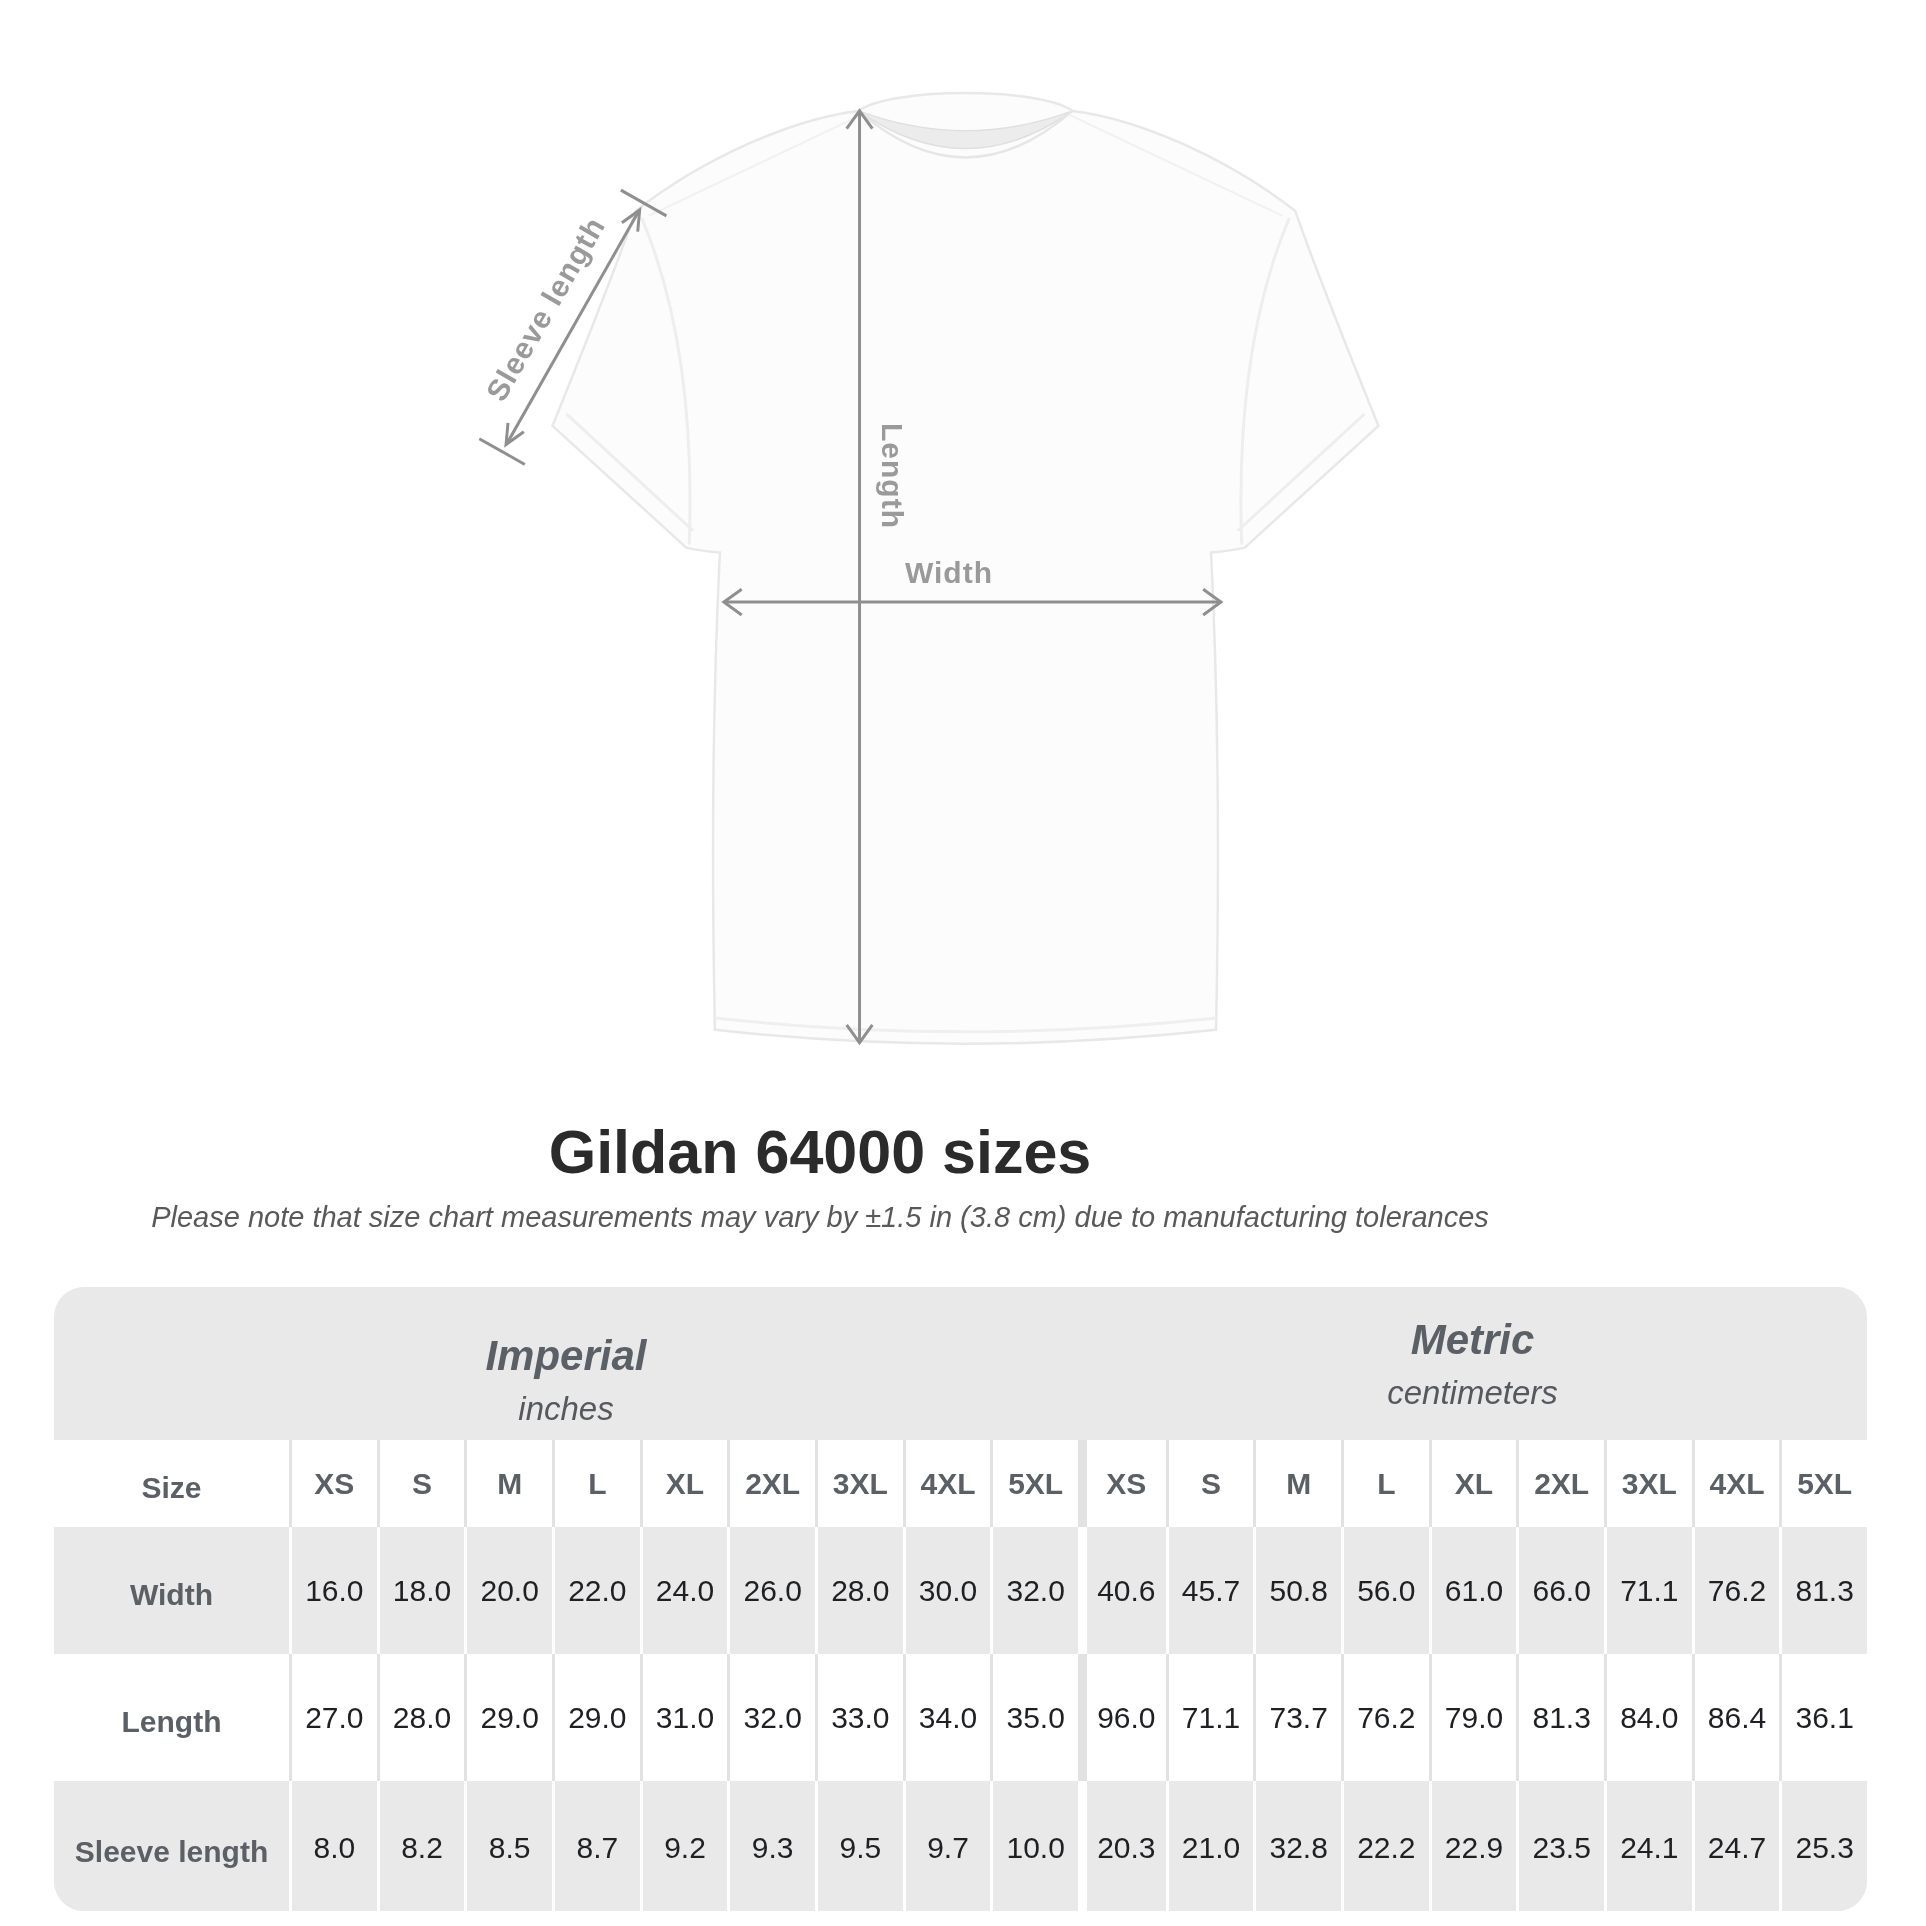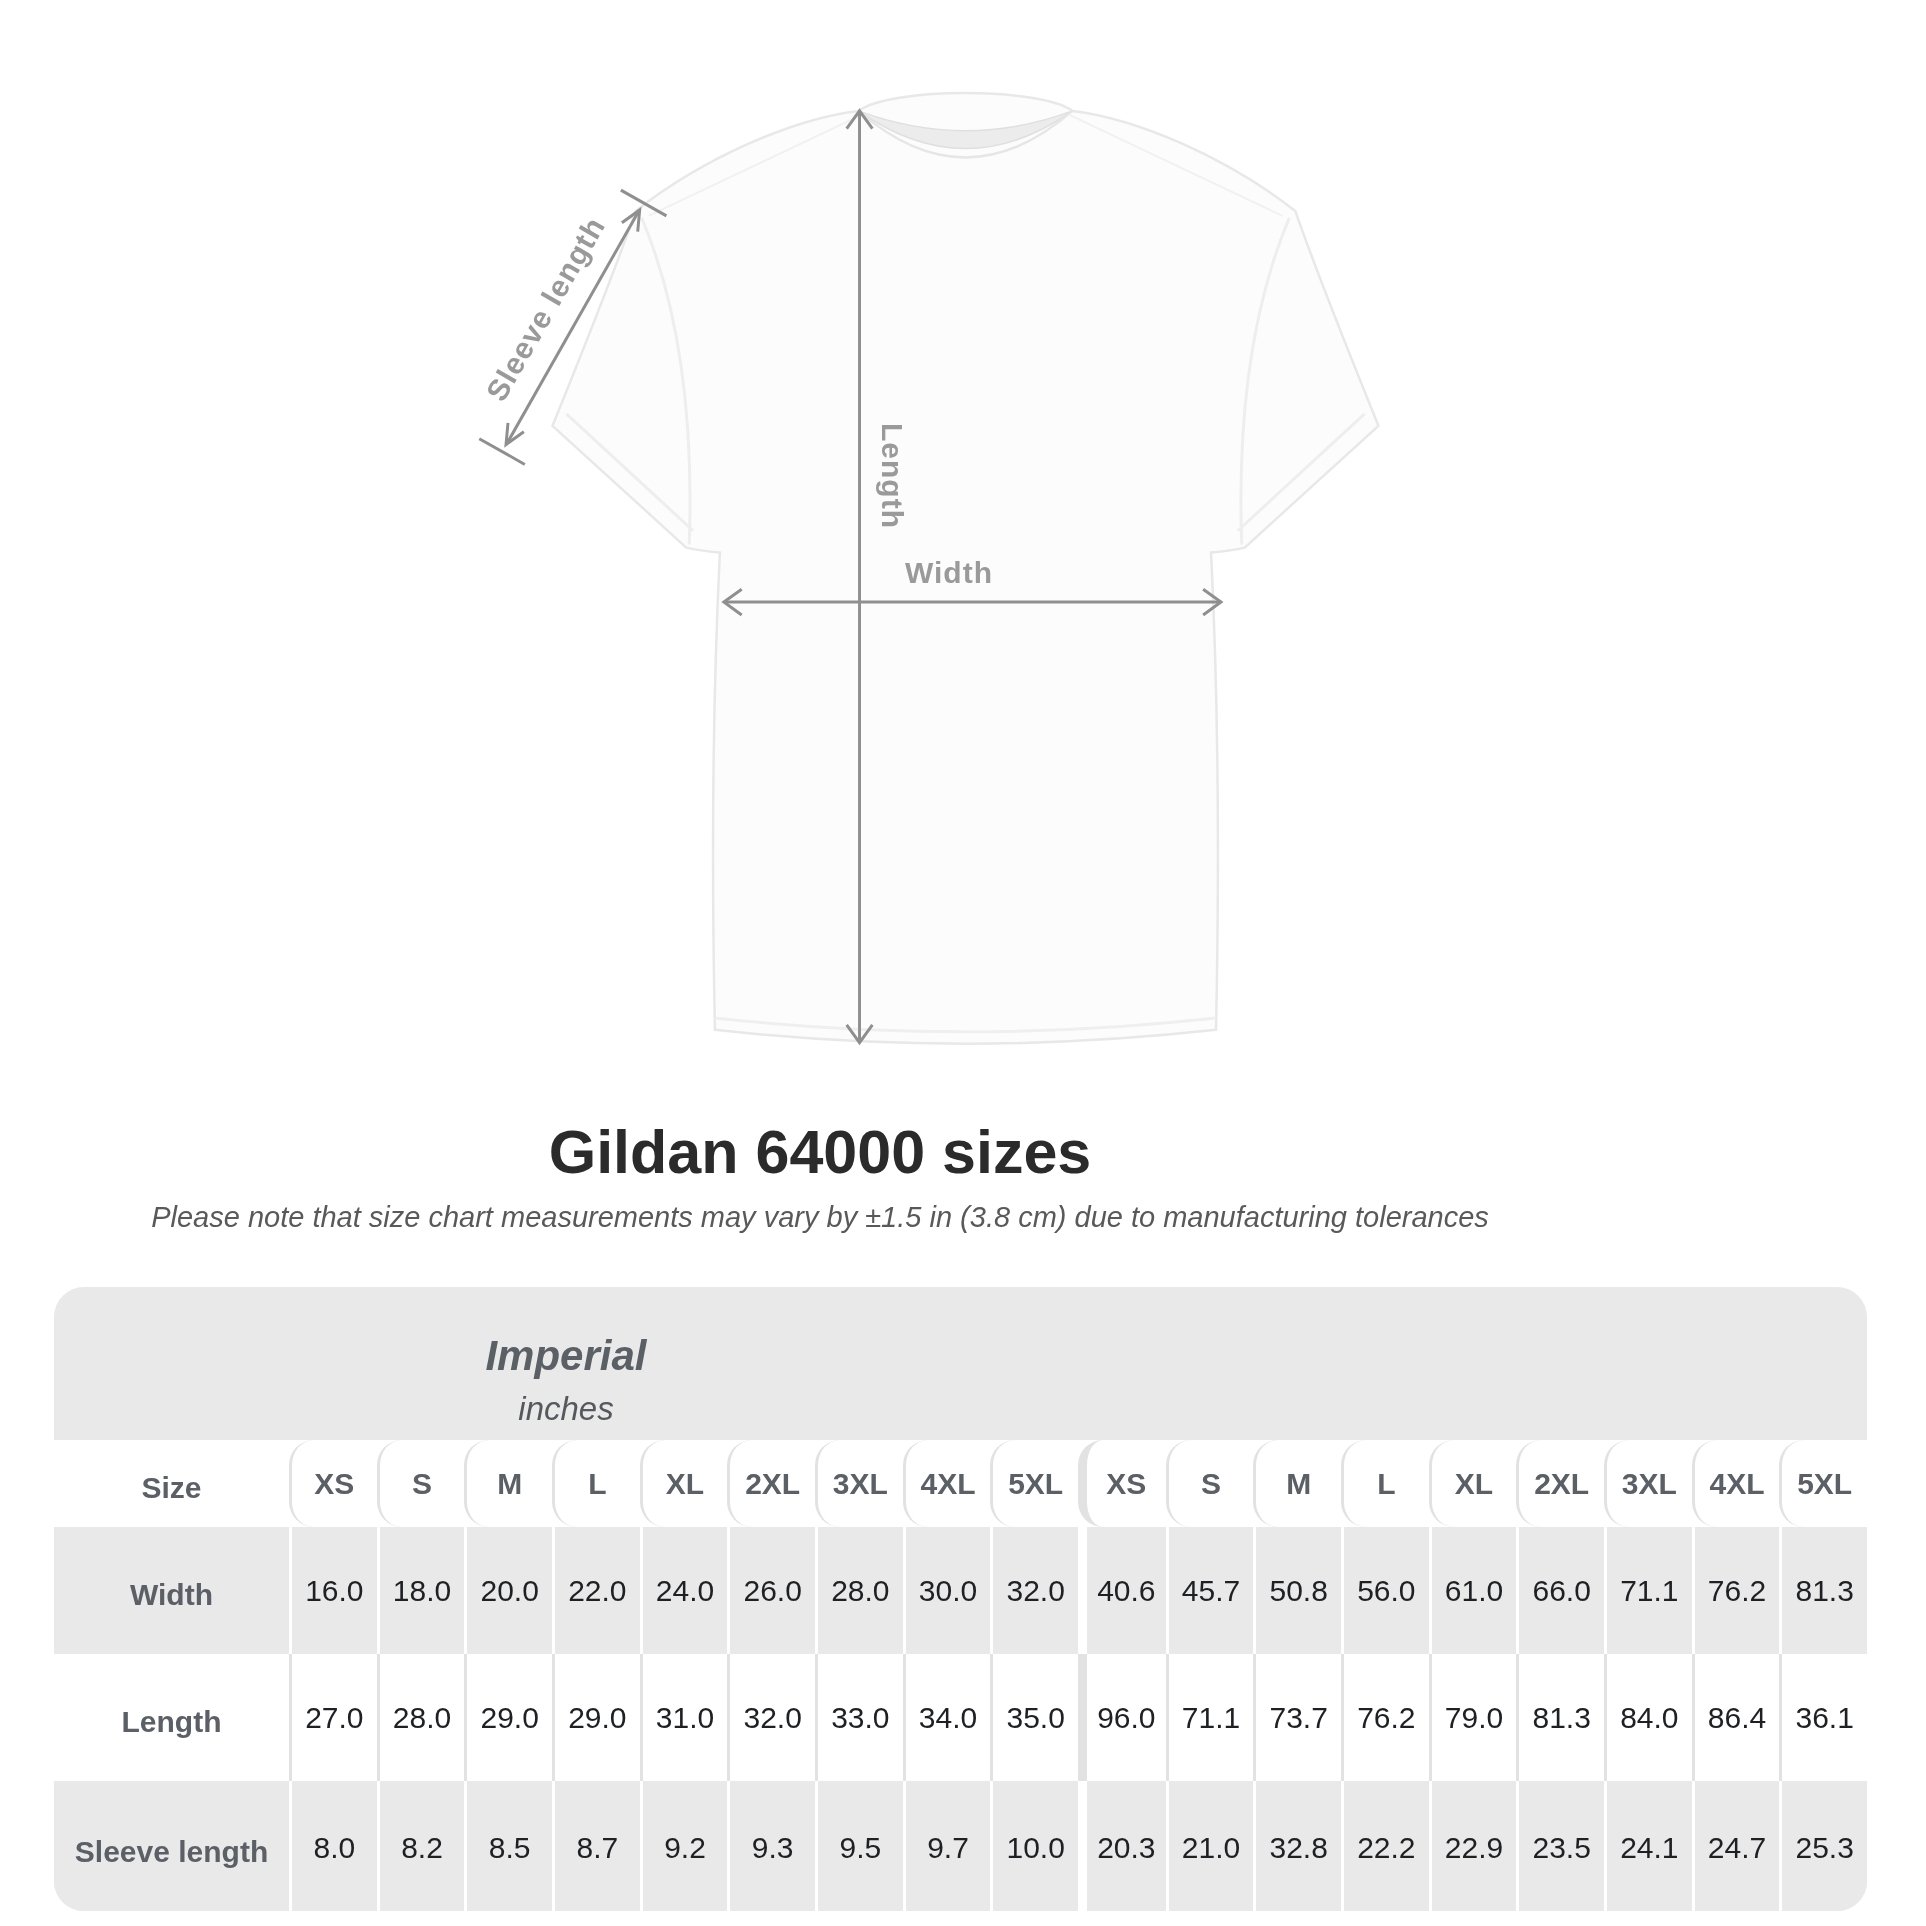--- a/index.html
+++ b/index.html
@@ -57,21 +57,21 @@
   .cell{
     display:flex;align-items:center;justify-content:center;
     font-size:30px;color:#1f2023;
     border-left:3px solid var(--div);
     overflow:hidden;
   }
   .cell.rlabel{
     border-left:none;
     font-weight:bold;color:#5a6065;margin-top:8px;
   }
-  .cell.hcell{font-weight:bold;color:#5a6065;border-radius:25px;}
+  .cell.hcell{font-weight:bold;color:#5a6065;}
   .hdr > :nth-child(11), .drow > :nth-child(11){border-left-width:9px;}
 </style>
 </head>
 <body>
 
 <div class="stage">
 
   <svg class="diagram" width="1927" height="1927" viewBox="0 0 1946 1946">
 
     <g>
@@ -130,20 +130,24 @@
     <h1 class="main-title">Gildan 64000 sizes</h1>
     <p class="sub-title">Please note that size chart measurements may vary by ±1.5 in (3.8 cm) due to manufacturing tolerances</p>
   </div>
 
   <div class="tbl">
 
     <div class="trow section">
       <div class="half half-imp">
         <div class="sysname">Imperial</div>
         <div class="sysunit">inches</div>
+      </div>
+      <div class="half half-met">
+        <div class="sysname">Metric</div>
+        <div class="sysunit">centimeters</div>
       </div>
     </div>
 
     <div class="trow hdr">
       <div class="cell rlabel">Size</div>
     <div class="cell hcell">XS</div>
         <div class="cell hcell">S</div>
         <div class="cell hcell">M</div>
         <div class="cell hcell">L</div>
         <div class="cell hcell">XL</div>

